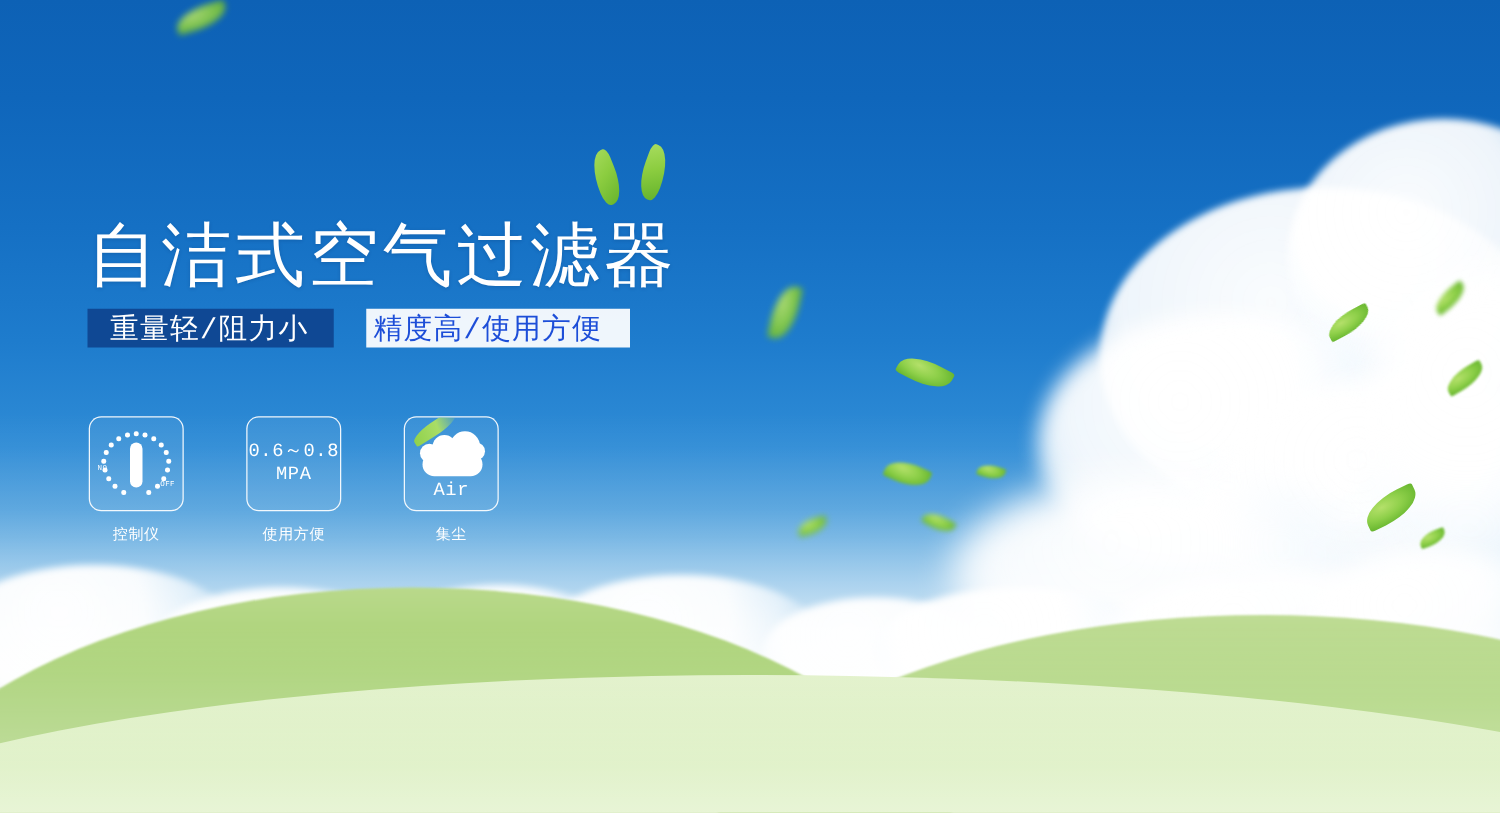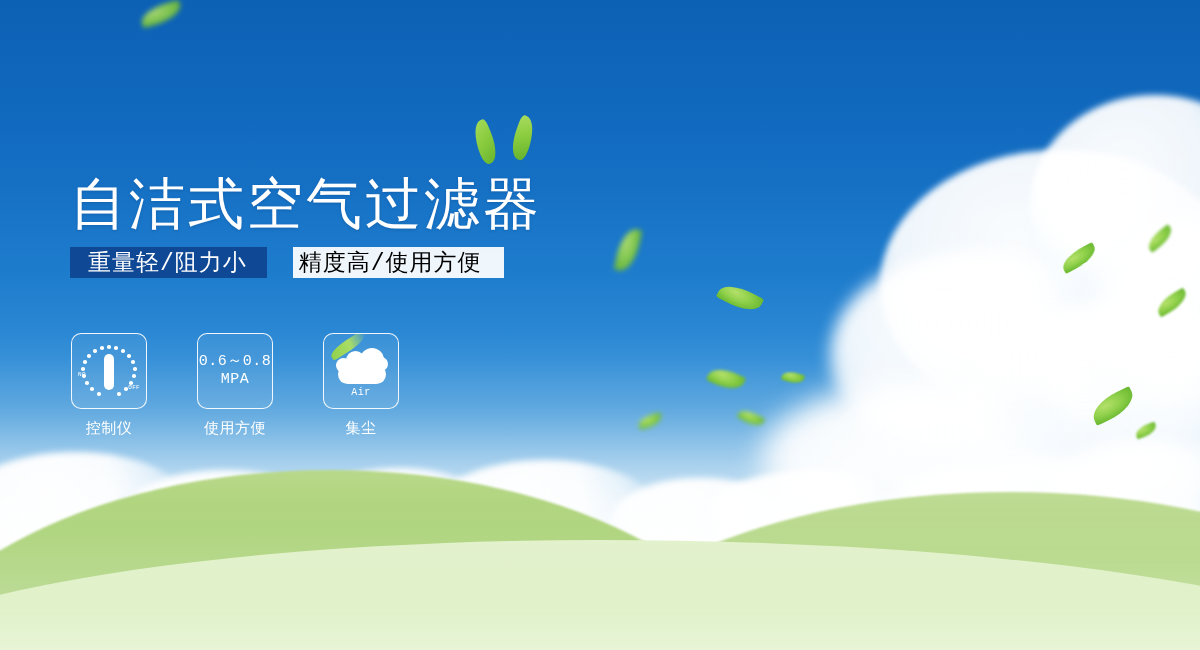--- a/index.html
+++ b/index.html
@@ -190,21 +190,21 @@
   }
   .sub-slant::after {
     content: "";
     position: absolute;
     inset: 0;
     background: rgba(255,255,255,0.93);
     clip-path: polygon(34% 0, 100% 0, 100% 100%, 0 100%);
   }
   .sub-light {
     background: rgba(255,255,255,0.93);
-    color: #000000;
+    color: #1d4ed8;
     font-size: 23px;
     letter-spacing: 1px;
     display: flex;
     align-items: center;
     padding: 0 22px 0 6px;
   }
 
   
   .features {
     position: absolute;
@@ -235,21 +235,21 @@
   .feature-text {
     color: #ffffff;
     font-size: 15px;
     line-height: 1.18;
     text-align: right;
     letter-spacing: 0.5px;
   }
   .feature-label {
     margin-top: 10px;
     color: #ffffff;
-    font-size: 15px;
+    font-size: 12px;
     white-space: nowrap;
     letter-spacing: 0.5px;
   }
 
   
   .dial {
     position: relative;
     width: 62px;
     height: 56px;
   }
@@ -334,21 +334,21 @@
     left: -4px;
     top: -6px;
     width: 40px;
     height: 11px;
     background: linear-gradient(100deg, #8fd04a 0%, #a9dd66 55%, rgba(190,230,140,0) 100%);
     border-radius: 60% 10% 60% 10%;
     transform: rotate(-32deg);
   }
   .air-word {
     color: #ffffff;
-    font-size: 10px;
+    font-size: 15px;
     margin-top: 1px;
     letter-spacing: 0.5px;
   }
 </style>
 </head>
 <body>
 
 <div class="banner">
 
   <div class="cloud" style="left:880px; top:150px; width:360px; height:270px;"></div>

